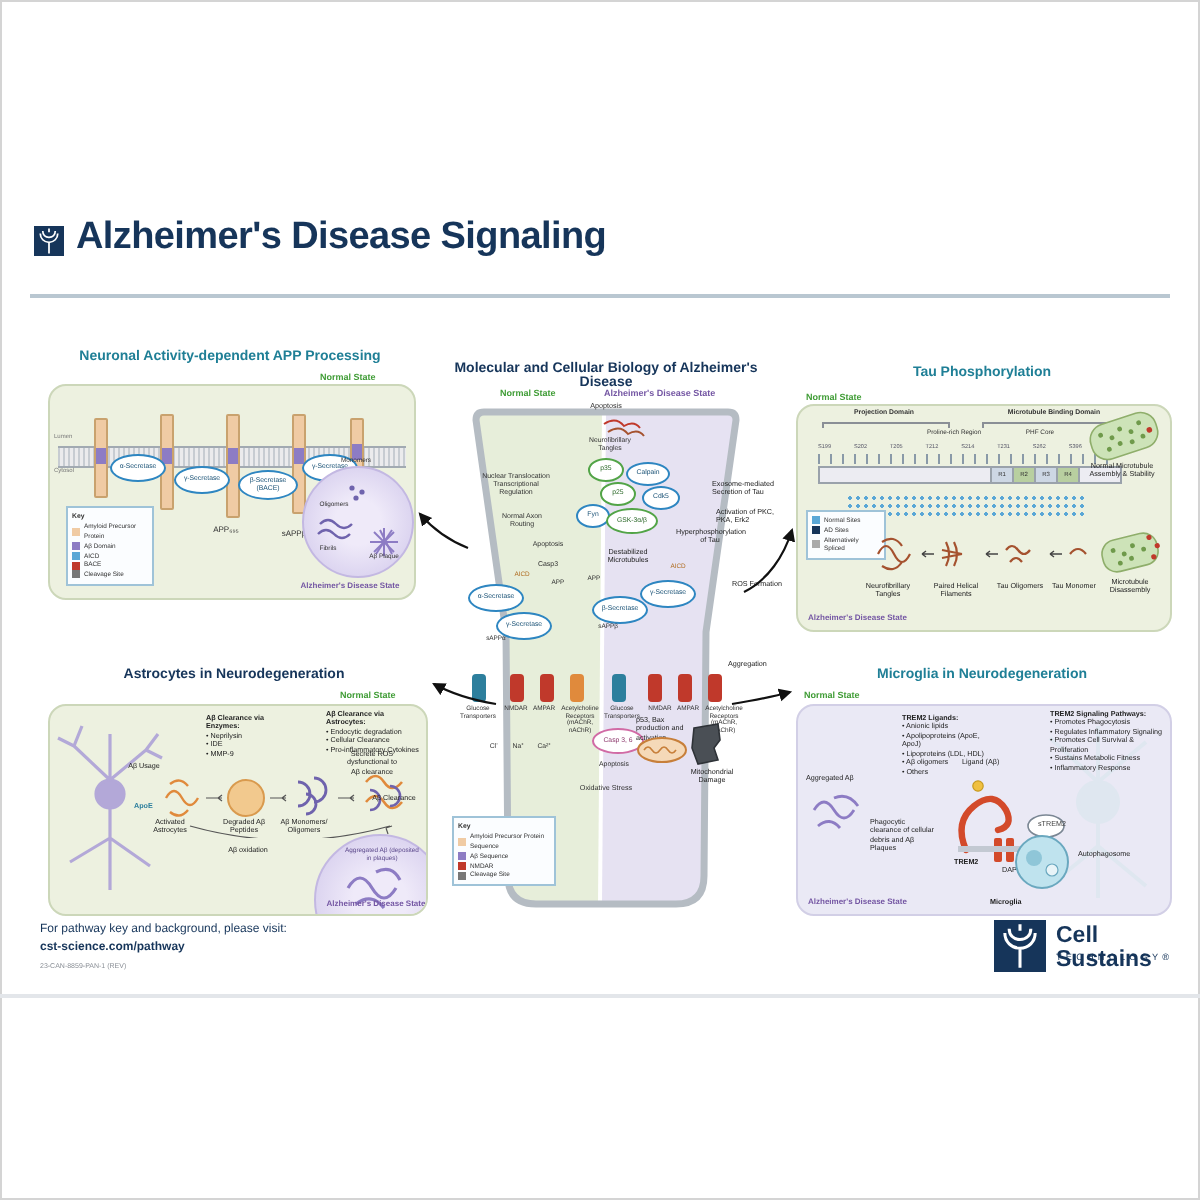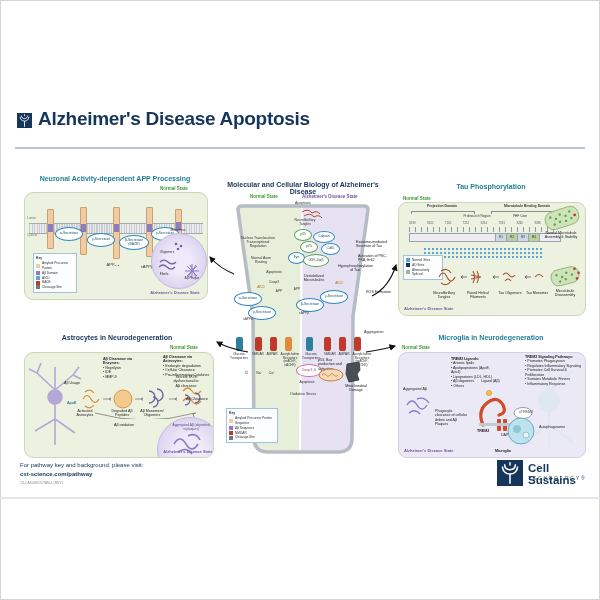--- a/index.html
+++ b/index.html
@@ -50,21 +50,21 @@
 <body>
 
 <div class="frame"></div>
 <div class="poster-edge"></div>
 
 <div class="title-logo">
   <svg width="15" height="15" viewBox="0 0 24 24">
       <path d="M12,22 V13 M12,13 C8,13 5,10 5,6 M12,13 C16,13 19,10 19,6 M12,9 C9,9 7,7 7,4 M12,9 C15,9 17,7 17,4 M12,5 V2" stroke="#fff" stroke-width="1.4" fill="none"></path>
     </svg>
 </div>
-<div class="main-title">Alzheimer's Disease Apoptosis</div>
+<div class="main-title">Alzheimer's Disease Signaling</div>
 <div class="divider"></div>
 
 <div class="phdr" style="left:22px;top:175px;width:186px;">Neuronal Activity-dependent APP Processing</div>
 <div class="sn" style="left:160px;top:186px;">Normal State</div>
 <div class="pbox sage" style="left:24px;top:192px;width:182px;height:106px;">
   <div class="mem" style="left:4px;top:30px;width:174px;"></div>
   <div class="ann" style="left:2px;top:24px;font-size:3px;color:#777;">Lumen</div>
   <div class="ann" style="left:2px;top:41px;font-size:3px;color:#777;">Cytosol</div>
 
   <div class="rbar" style="left:22px;top:16px;height:38px;">

